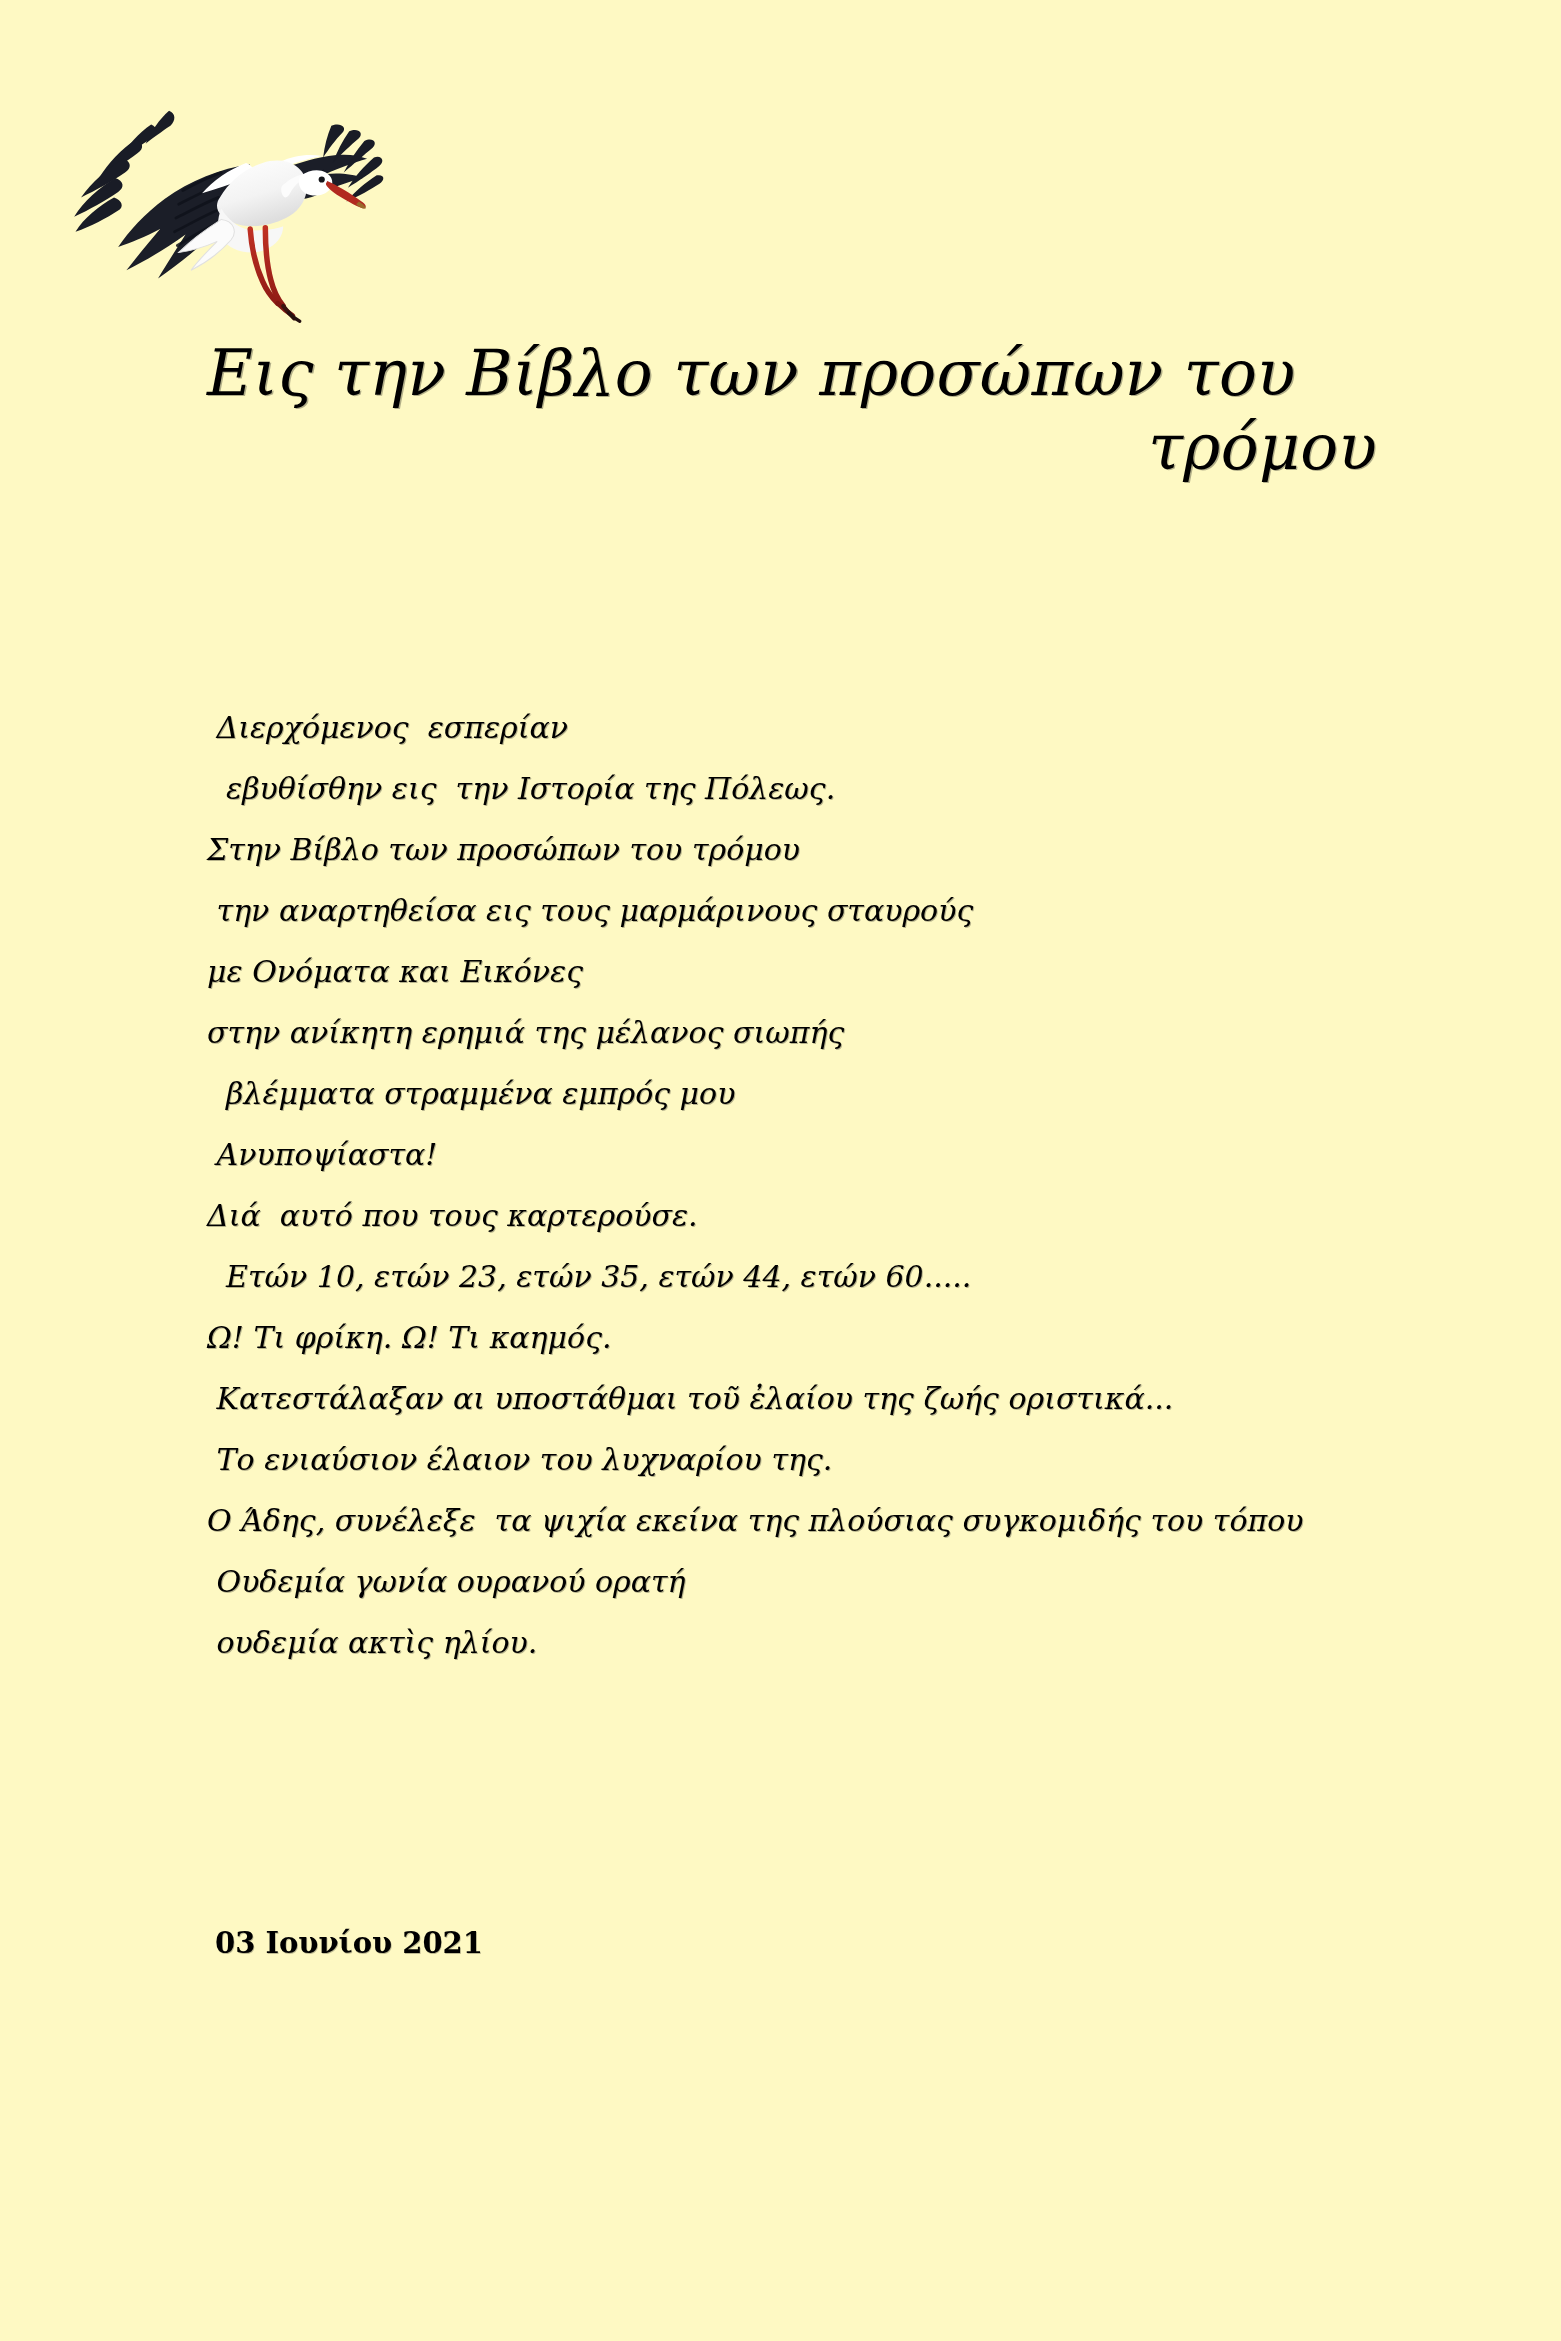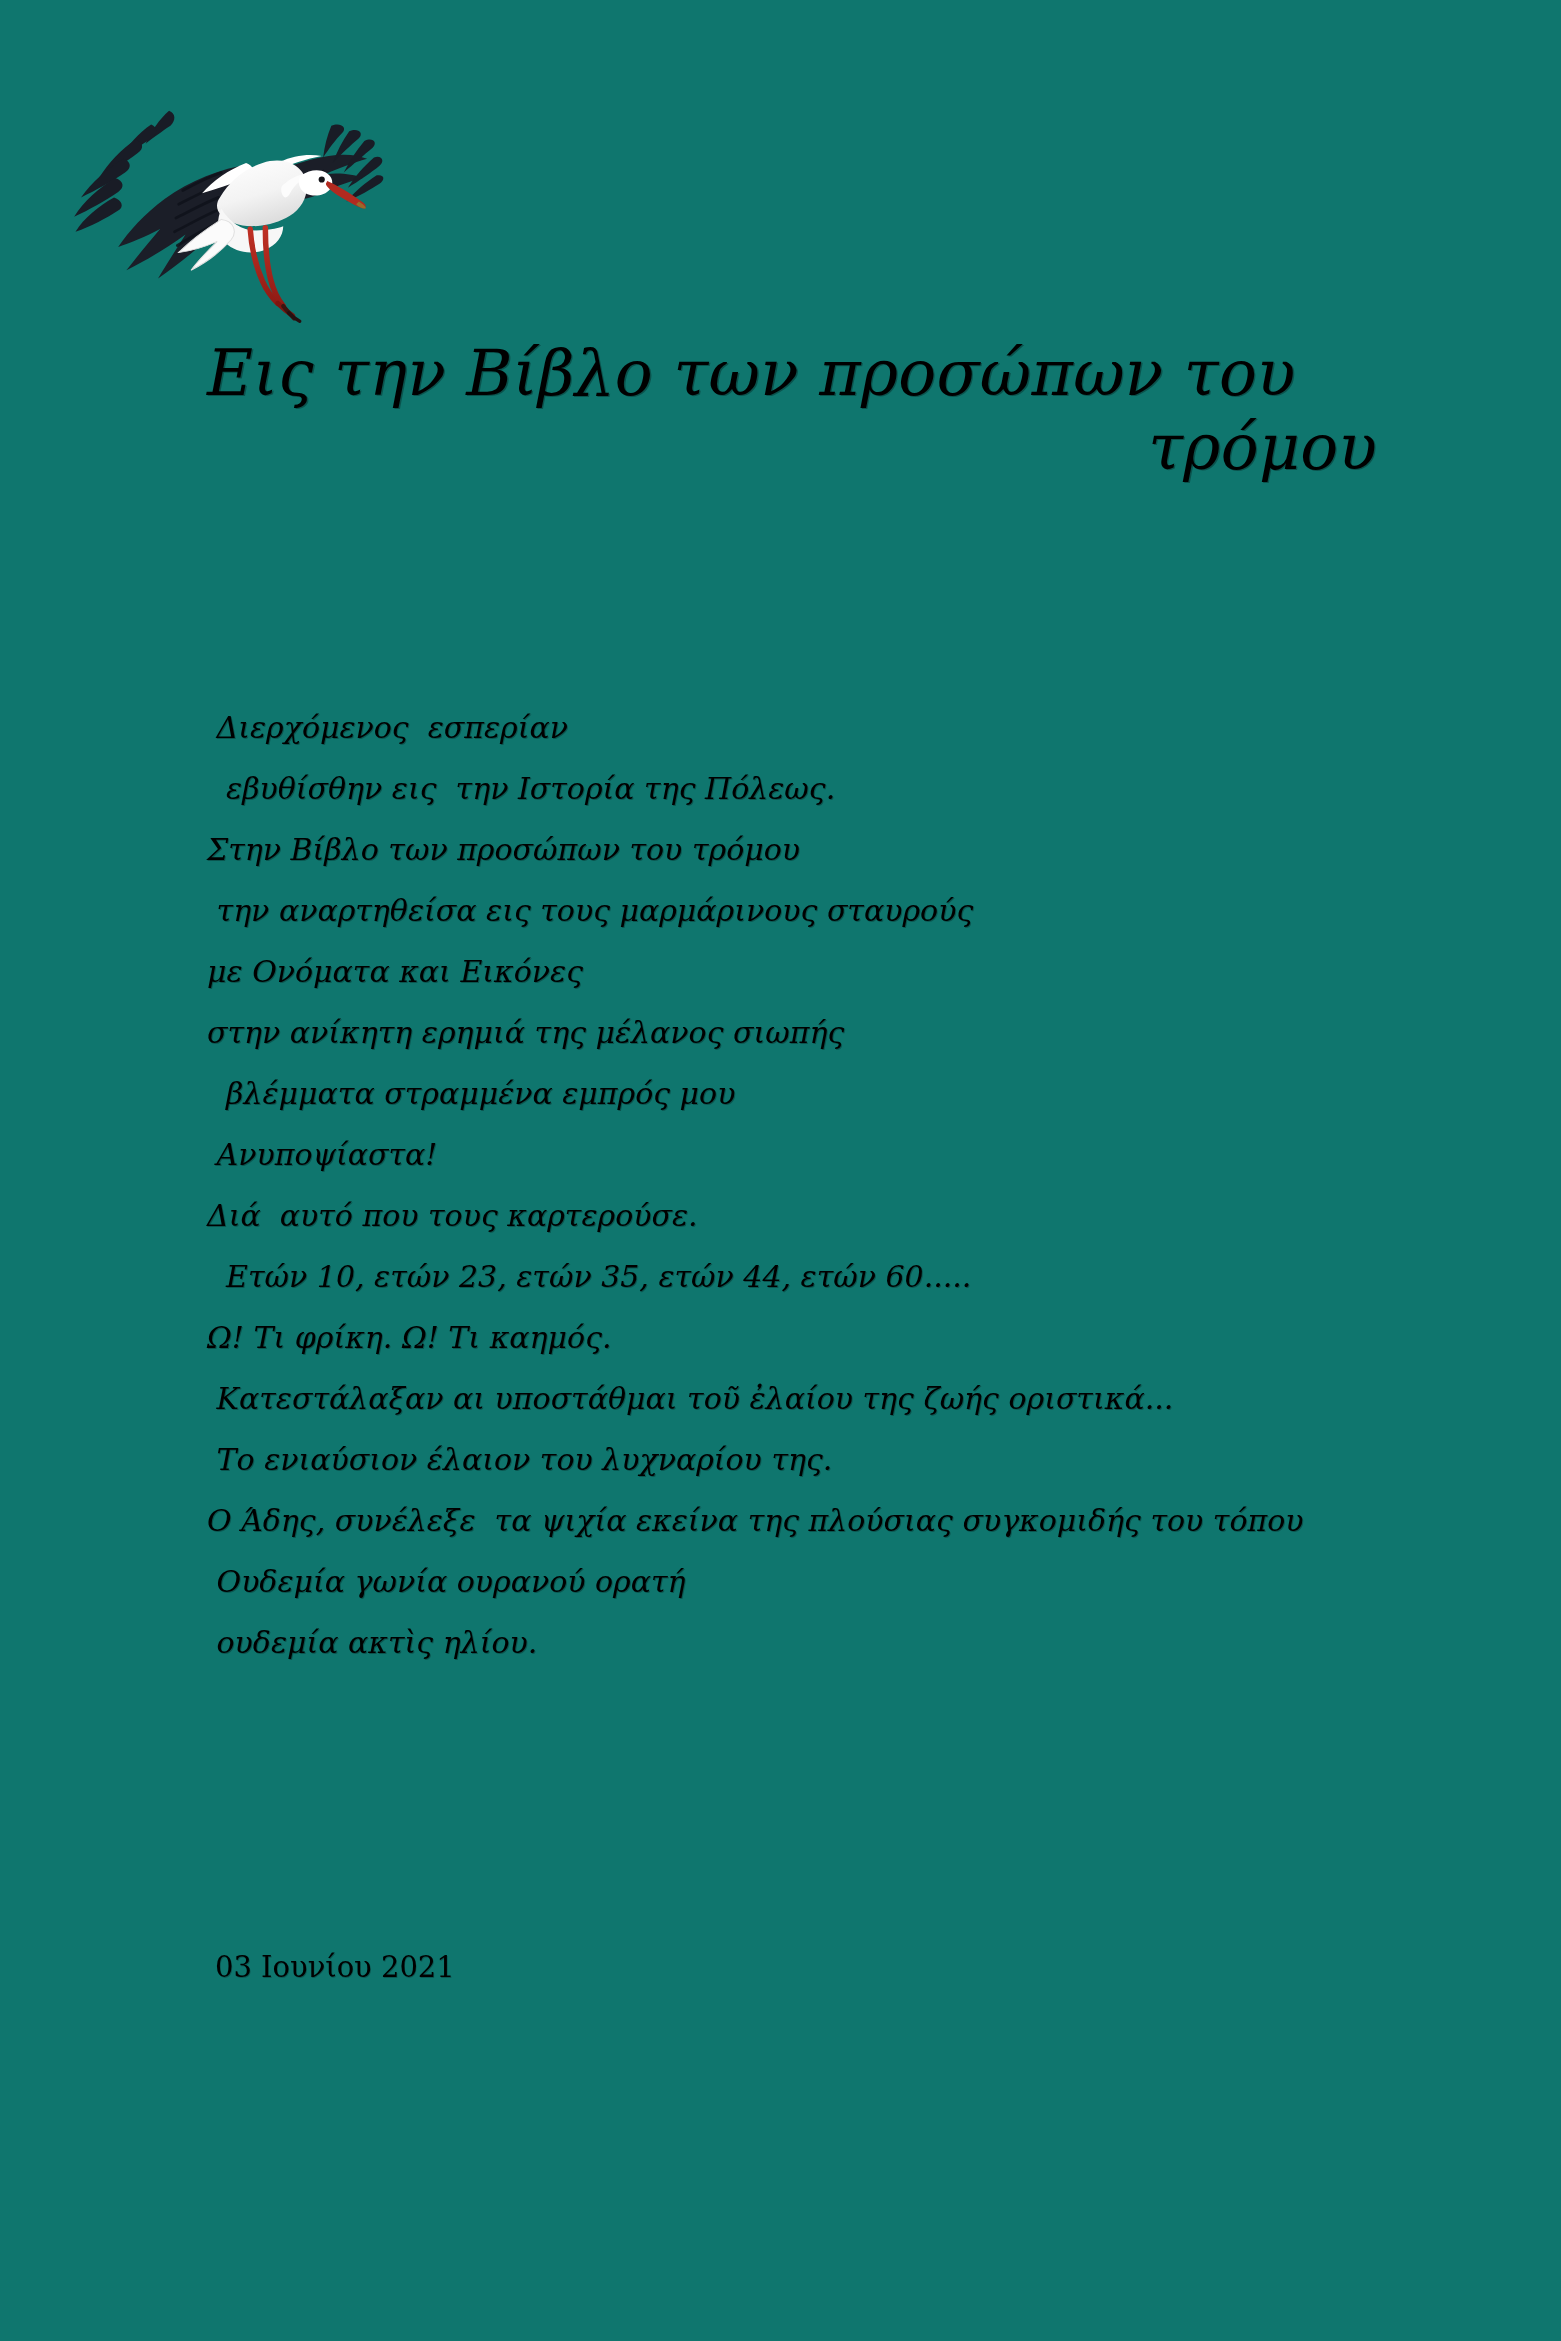--- a/index.html
+++ b/index.html
@@ -8,21 +8,21 @@
     padding: 0;
     background: #ffffff;
   }
   body {
     font-family: "DejaVu Serif", serif;
   }
   .page {
     position: relative;
     width: 1561px;
     height: 2342px;
-    background: #0f766e;
+    background: #fef9c3;
     overflow: hidden;
   }
 
   
   .stork-figure {
     position: absolute;
     left: 48px;
     top: 27.5px;
     width: 337px;
     height: 303px;
@@ -74,27 +74,26 @@
     text-shadow: 1px 1px 0 rgba(0,0,0,0.28);
   }
 
   
   .date-line {
     position: absolute;
     left: 215px;
     top: 1926px;
     font-family: "DejaVu Serif", serif;
     font-style: normal;
-    font-weight: 400;
+    font-weight: 700;
     font-size: 29px;
     line-height: 1.2;
     color: #000000;
     white-space: pre;
     text-shadow: 0.7px 0.7px 0 rgba(0,0,0,0.25);
-    margin-top: 24px;
   }
 </style>
 </head>
 <body>
 
 <div class="page">
 
   <div class="stork-figure">
     <svg viewBox="0 0 490 440" xmlns="http://www.w3.org/2000/svg" aria-hidden="true">
       <defs>

